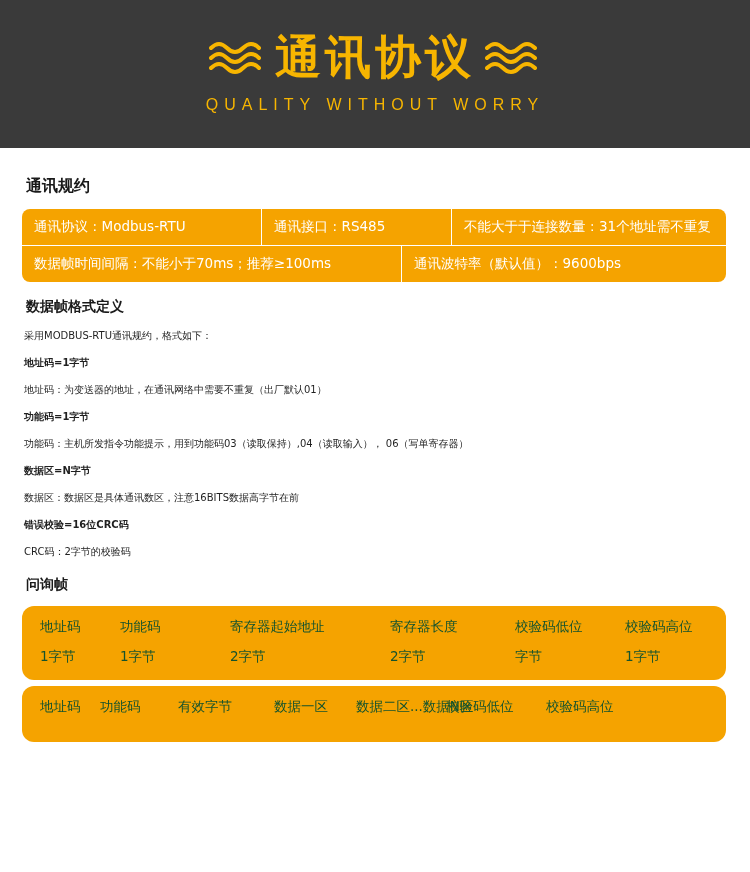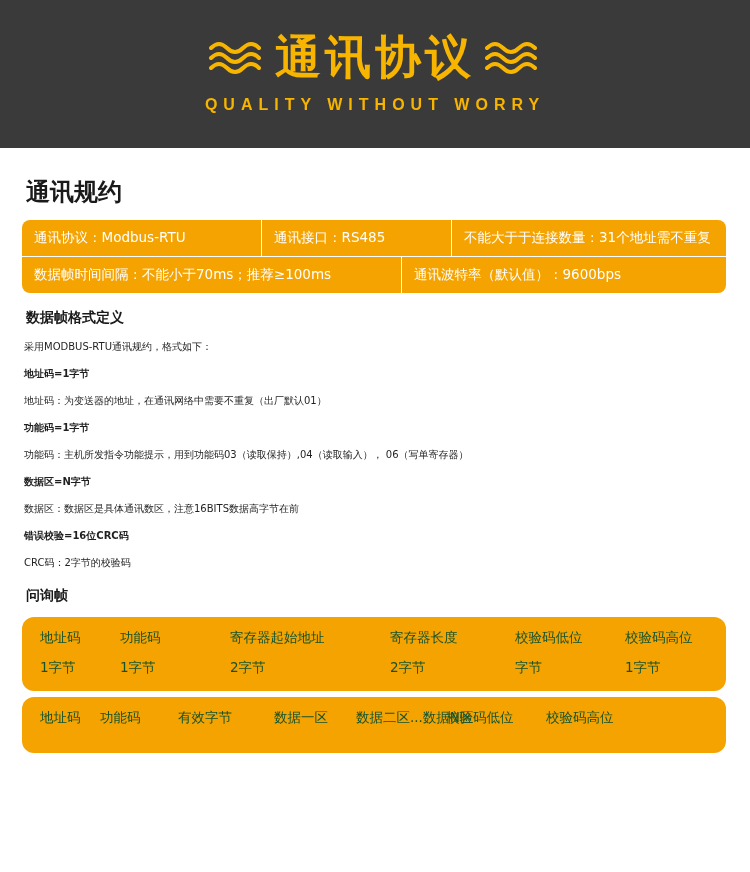--- a/index.html
+++ b/index.html
@@ -43,31 +43,31 @@
   }
   .wave {
     width: 56px;
     height: 34px;
   }
   .banner-sub {
     margin-top: 16px;
     font-size: 16px;
     letter-spacing: 6px;
     color: #f7b500;
-    font-weight: bold;
+    font-weight: normal;
   }
 
   
   .content {
     padding: 20px 22px 0 22px;
     box-sizing: border-box;
   }
 
   h2.section-title {
-    font-size: 24px;
+    font-size: 16px;
     font-weight: bold;
     color: #1a1a1a;
     margin: 8px 0 12px 4px;
     font-family: "DejaVu Sans", "Liberation Sans", sans-serif;
   }
   h2.section-title.big {
     font-size: 14px;
     margin-top: 16px;
   }
 

